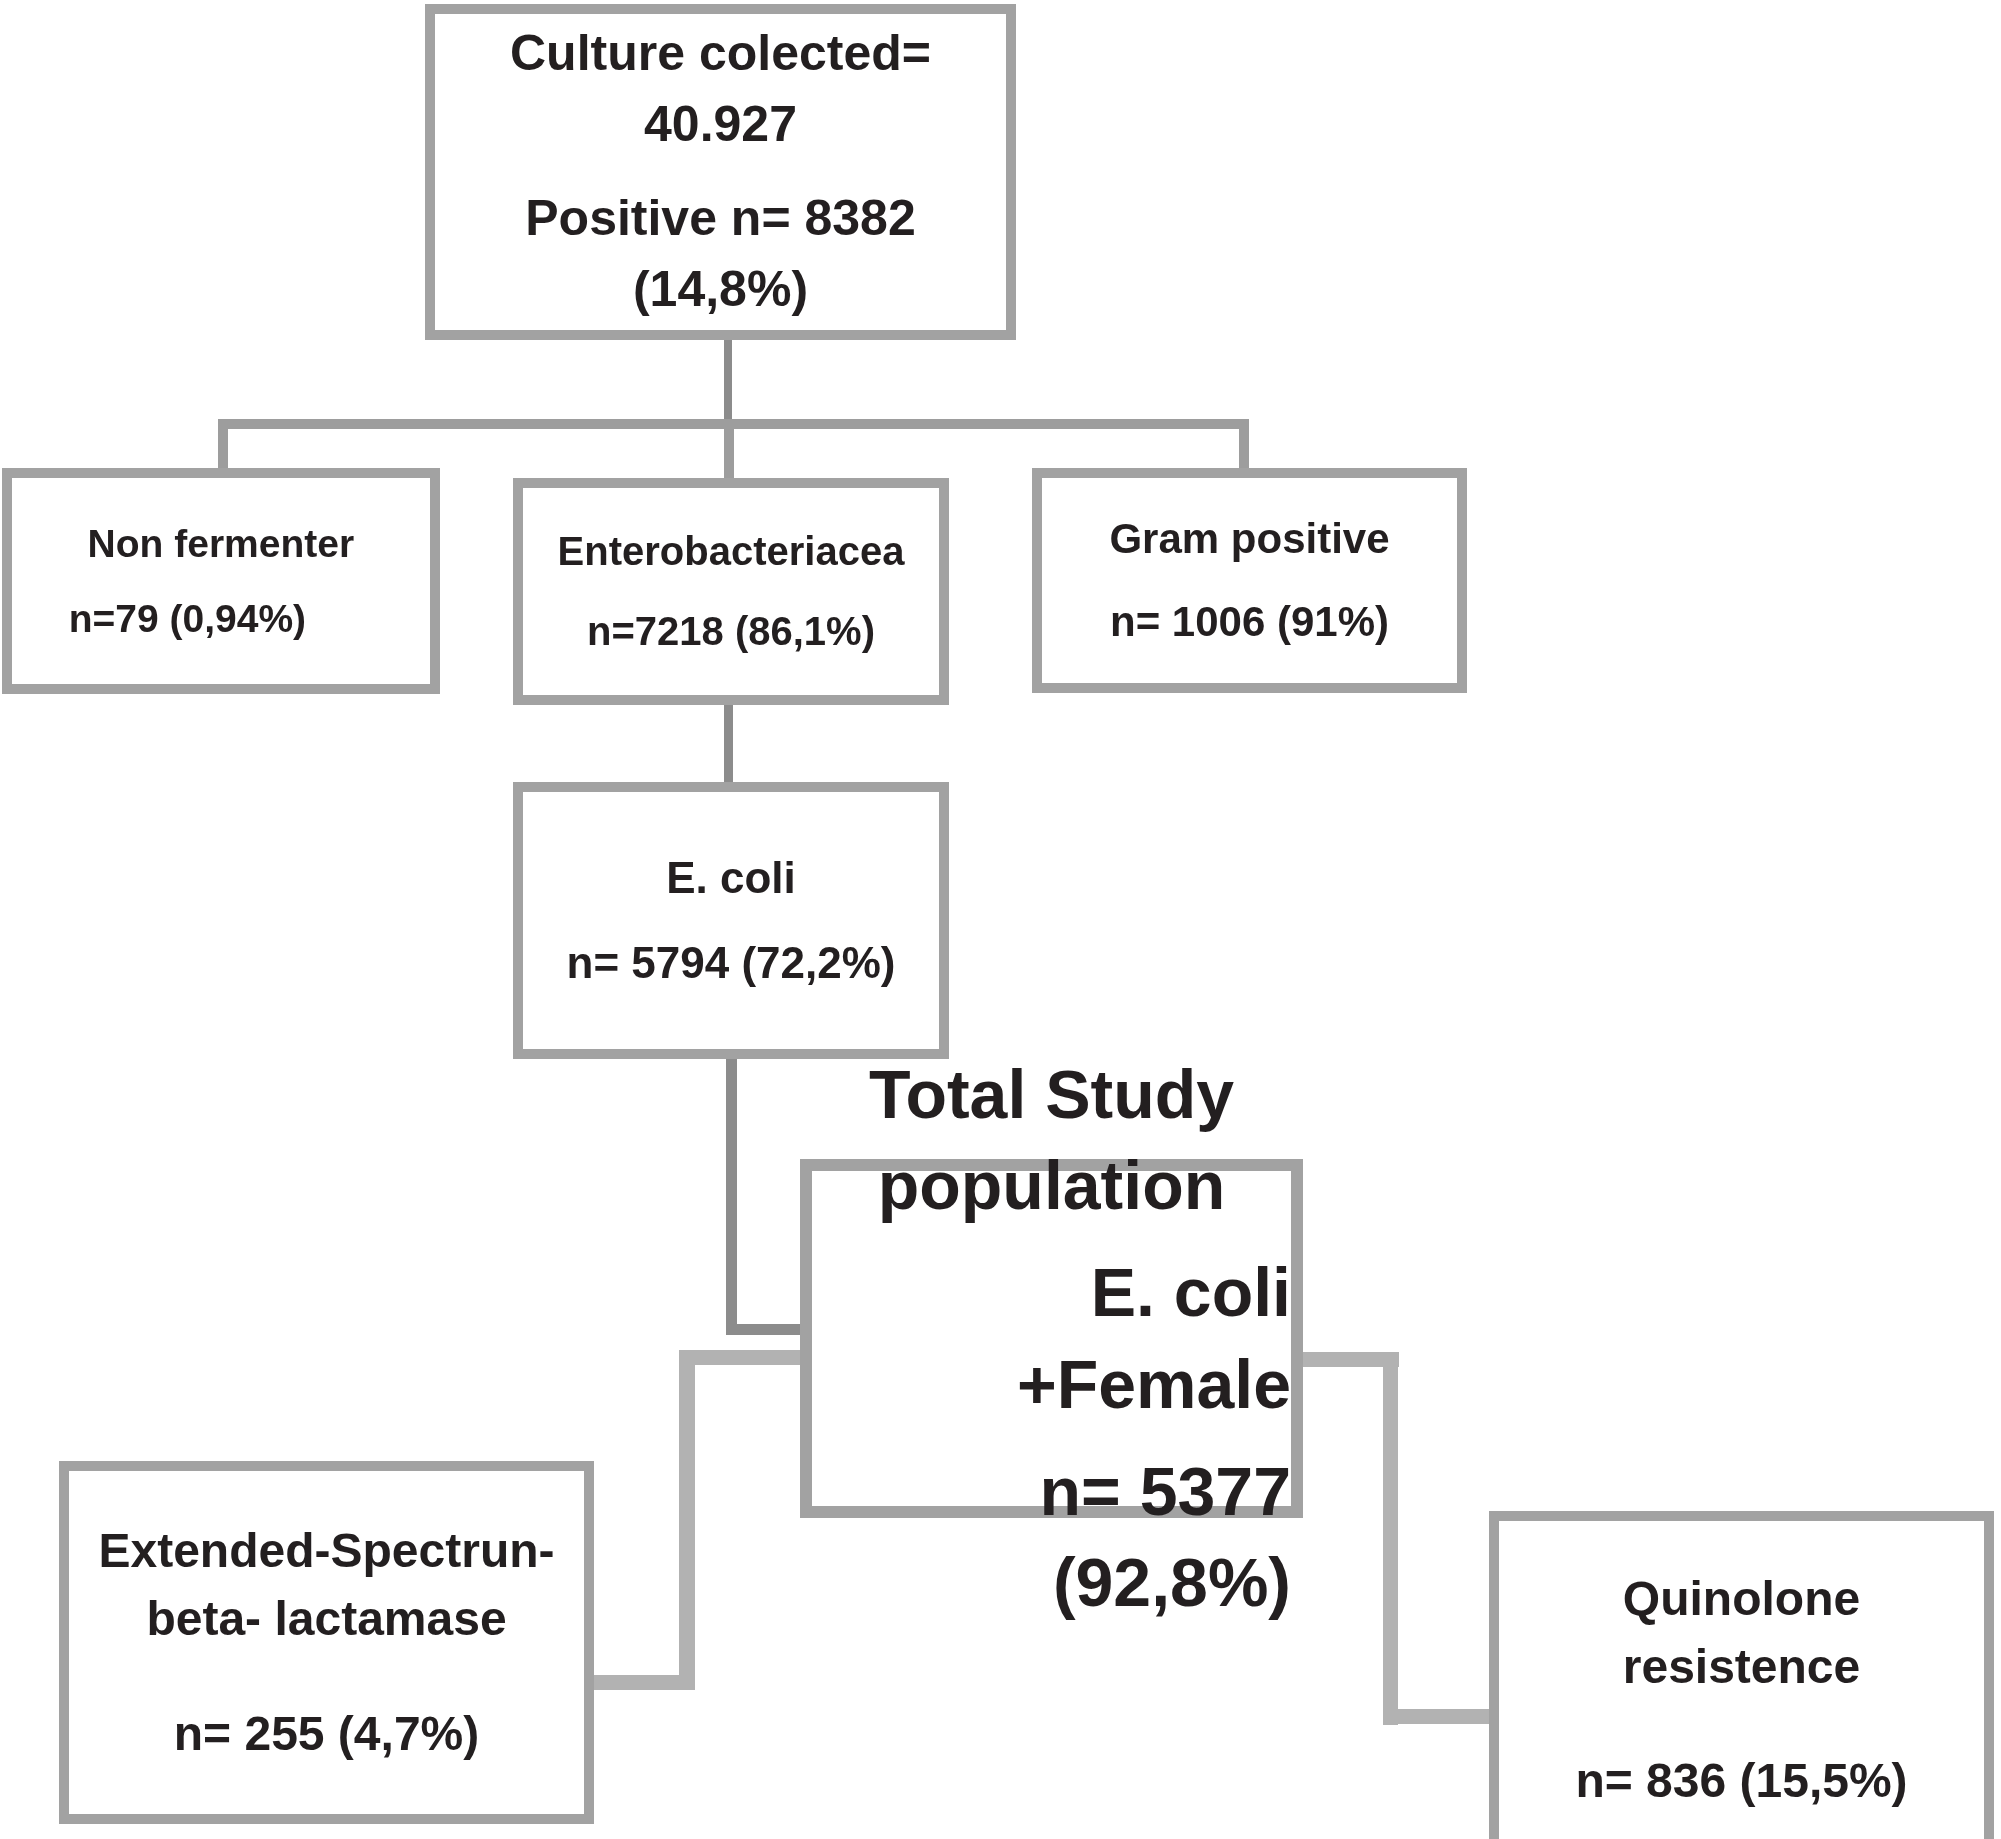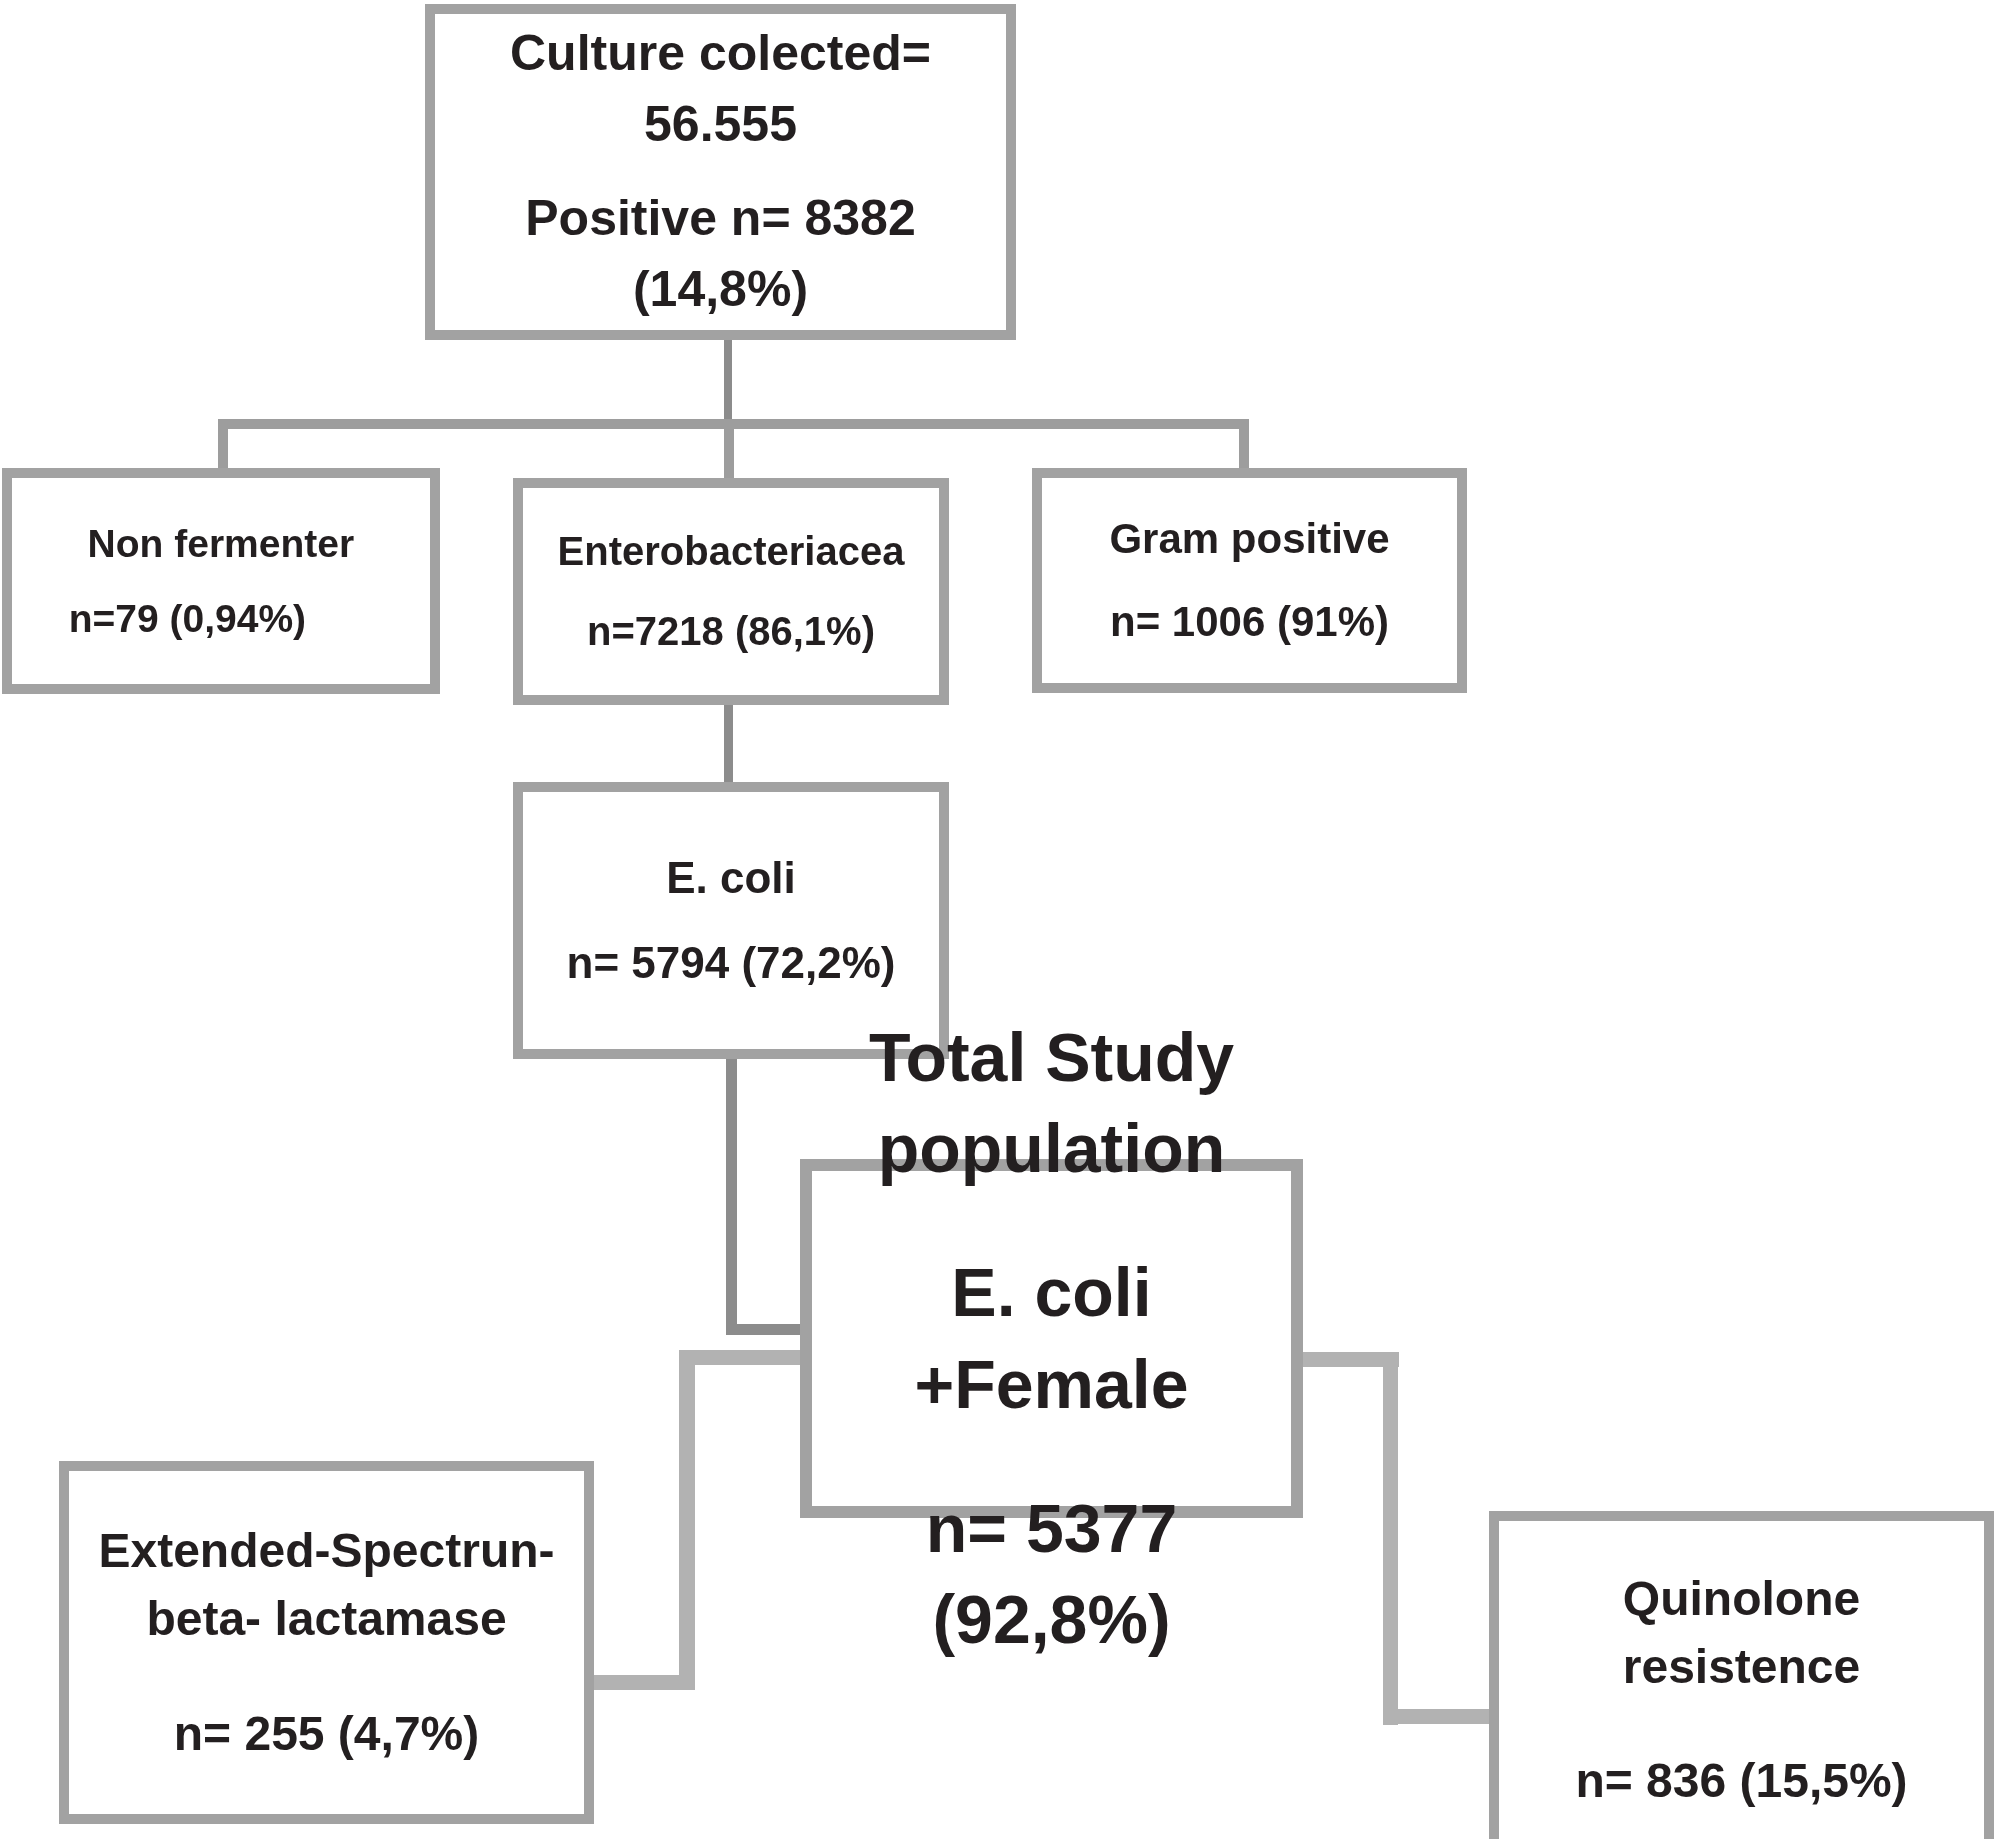--- a/index.html
+++ b/index.html
@@ -42,21 +42,21 @@
   #box-culture{left:425px;top:3.8px;width:591px;height:336px;font-size:50px;}
   #box-nonfermenter{left:1.9px;top:468px;width:438px;height:226px;font-size:39px;}
   #box-entero{left:513px;top:478px;width:436px;height:227px;font-size:40px;}
   #box-gram{left:1032px;top:468px;width:435px;height:225px;font-size:42px;}
   #box-ecoli{left:513px;top:782px;width:436px;height:277px;font-size:44px;}
   #box-total{left:800px;top:1159px;width:503px;height:359px;border-width:12.4px;font-size:68px;line-height:1.34;}
   #box-esbl{left:59px;top:1461px;width:535px;height:363px;font-size:48px;}
   #box-quinolone{left:1489px;top:1475px;width:505px;height:358px;font-size:48px;margin-top:36px;}
 
   .gap-sm{margin-top:23px;}
-  .gap-md{margin-top:53px;}
+  .gap-md{margin-top:16px;text-align:right;}
   .gap-lg{margin-top:46px;}
   .shift-left{margin-right:67px;margin-top:20px;}
 
   
   #conn-top-v{left:724px;top:340px;width:7.6px;height:84px;}
   #conn-row-h{left:218px;top:419px;width:1031px;height:9.6px;}
   #conn-drop-left{left:218px;top:421px;width:9.6px;height:52px;}
   #conn-drop-mid{left:724px;top:424px;width:9.6px;height:57px;}
   #conn-drop-right{left:1239px;top:421px;width:9.6px;height:52px;}
   #conn-entero-ecoli{left:724px;top:703px;width:8.6px;height:81px;}
@@ -84,21 +84,21 @@
   <div class="ln ln-thin" id="conn-ecoli-jog"></div>
   <div class="ln ln-thick" id="conn-left-h1"></div>
   <div class="ln ln-thick" id="conn-left-v"></div>
   <div class="ln ln-thick" id="conn-left-h2"></div>
   <div class="ln ln-thick" id="conn-right-h1"></div>
   <div class="ln ln-thick" id="conn-right-v"></div>
   <div class="ln ln-thick" id="conn-right-h2"></div>
 
   <div class="box" id="box-culture">
     <div>Culture colected=</div>
-    <div>56.555</div>
+    <div>40.927</div>
     <div class="gap-sm">Positive n= 8382</div>
     <div>(14,8%)</div>
   </div>
 
   <div class="box" id="box-nonfermenter">
     <div>Non fermenter</div>
     <div class="gap-sm shift-left">n=79 (0,94%)</div>
   </div>
 
   <div class="box" id="box-entero">

